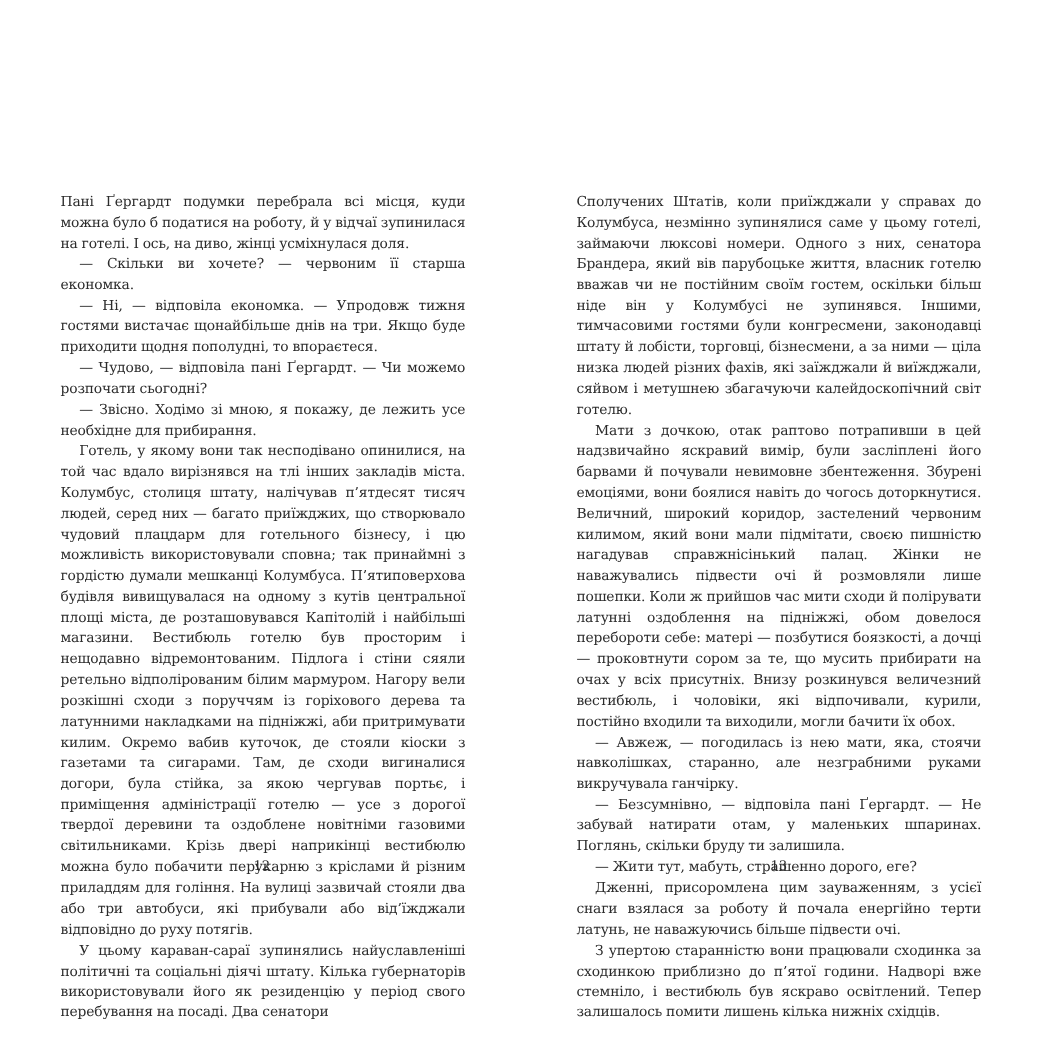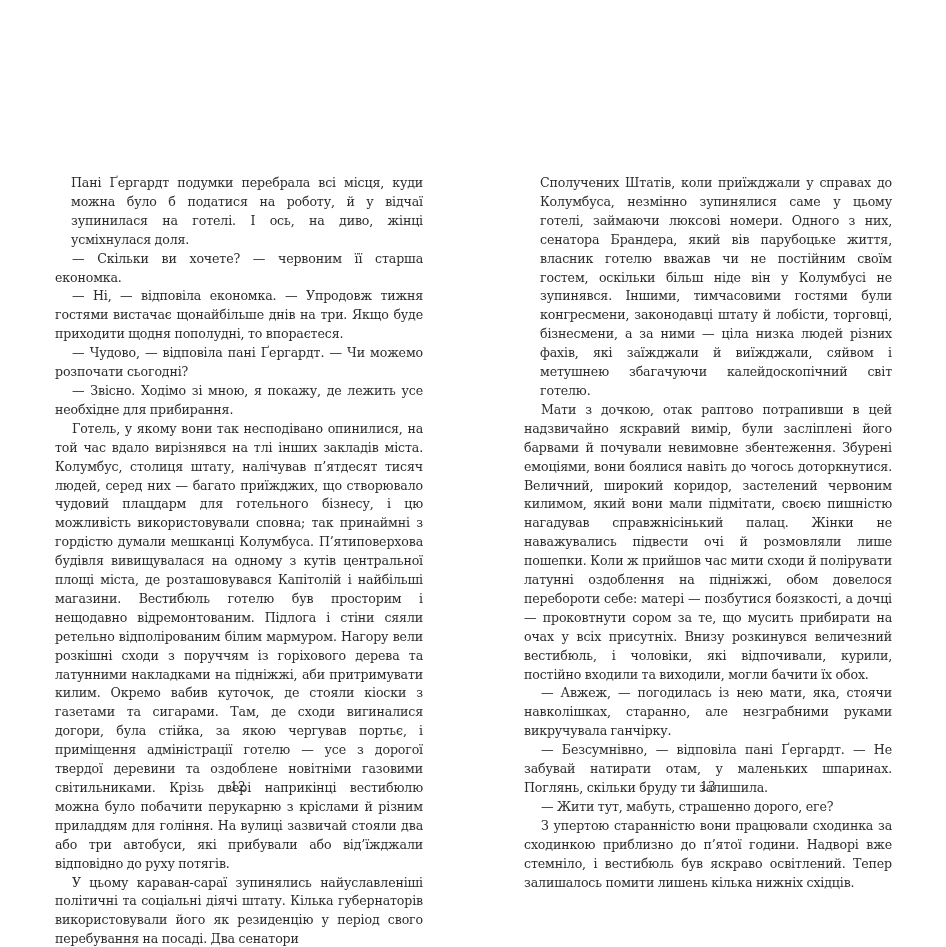--- a/index.html
+++ b/index.html
@@ -22,21 +22,21 @@
     margin: 0;
     font-size: 12.6px;
     line-height: 18.9px;
     text-align: justify;
     text-align-last: left;
     hyphens: manual;
     letter-spacing: -0.15px;
     word-spacing: -0.3px;
   }
   .text p.indent { text-indent: 17px; }
-  .text p.noindent { text-indent: 0; margin-left: 16px; }
+  .text p.noindent { text-indent: 0; }
   .pagenum {
     position: absolute;
     top: 780px;
     font-size: 12px;
     width: 60px;
     text-align: center;
     color: #2b2b2b;
   }
   .pagenum.left { left: 208px; }
   .pagenum.right { left: 678px; text-align: center; }
@@ -54,15 +54,16 @@
   <p class="indent">У цьому караван-сараї зупинялись найуславленіші політичні та соціальні діячі штату. Кілька губернаторів використовували його як резиденцію у період свого перебування на посаді. Два сенатори</p>
 </div>
 <div class="pagenum left">12</div>
 
 <div class="page right text">
   <p class="noindent">Сполучених Штатів, коли приїжджали у справах до Колумбуса, незмінно зупинялися саме у цьому готелі, займаючи люксові номери. Одного з них, сенатора Брандера, який вів парубоцьке життя, власник готелю вважав чи не постійним своїм гостем, оскільки більш ніде він у Колумбусі не зупинявся. Іншими, тимчасовими гостями були конгресмени, законодавці штату й лобісти, торговці, бізнесмени, а за ними — ціла низка людей різних фахів, які заїжджали й виїжджали, сяйвом і метушнею збагачуючи калейдоскопічний світ готелю.</p>
   <p class="indent">Мати з дочкою, отак раптово потрапивши в цей надзвичайно яскравий вимір, були засліплені його барвами й почували невимовне збентеження. Збурені емоціями, вони боялися навіть до чогось доторкнутися. Величний, широкий коридор, застелений червоним килимом, який вони мали підмітати, своєю пишністю нагадував справжнісінький палац. Жінки не наважувались підвести очі й розмовляли лише пошепки. Коли ж прийшов час мити сходи й полірувати латунні оздоблення на підніжжі, обом довелося перебороти себе: матері — позбутися боязкості, а дочці — проковтнути сором за те, що мусить прибирати на очах у всіх присутніх. Внизу розкинувся величезний вестибюль, і чоловіки, які відпочивали, курили, постійно входили та виходили, могли бачити їх обох.</p>
   <p class="indent">— Авжеж, — погодилась із нею мати, яка, стоячи навколішках, старанно, але незграбними руками викручувала ганчірку.</p>
   <p class="indent">— Безсумнівно, — відповіла пані Ґергардт. — Не забувай натирати отам, у маленьких шпаринах. Поглянь, скільки бруду ти залишила.</p>
   <p class="indent">— Жити тут, мабуть, страшенно дорого, еге?</p>
+  <p class="indent">Дженні, присоромлена цим зауваженням, з усієї снаги взялася за роботу й почала енергійно терти латунь, не наважуючись більше підвести очі.</p>
   <p class="indent">З упертою старанністю вони працювали сходинка за сходинкою приблизно до п’ятої години. Надворі вже стемніло, і вестибюль був яскраво освітлений. Тепер залишалось помити лишень кілька нижніх східців.</p>
 </div>
 <div class="pagenum right">13</div>
 
 </body></html>

